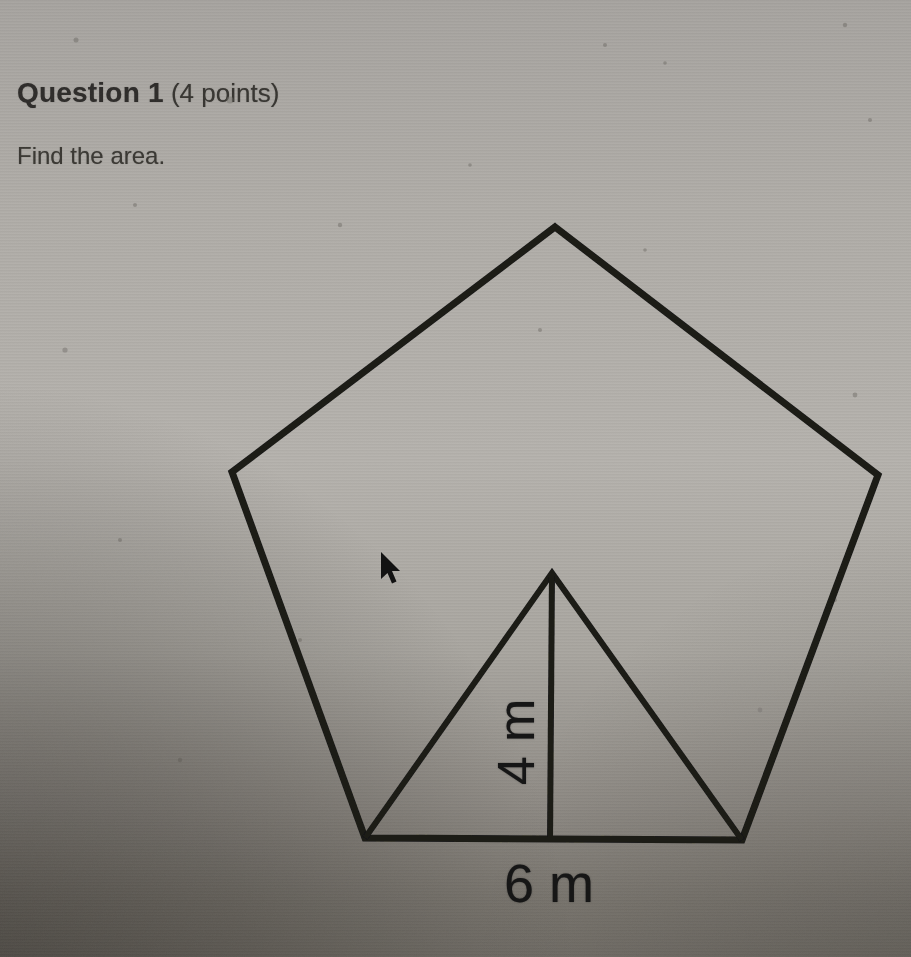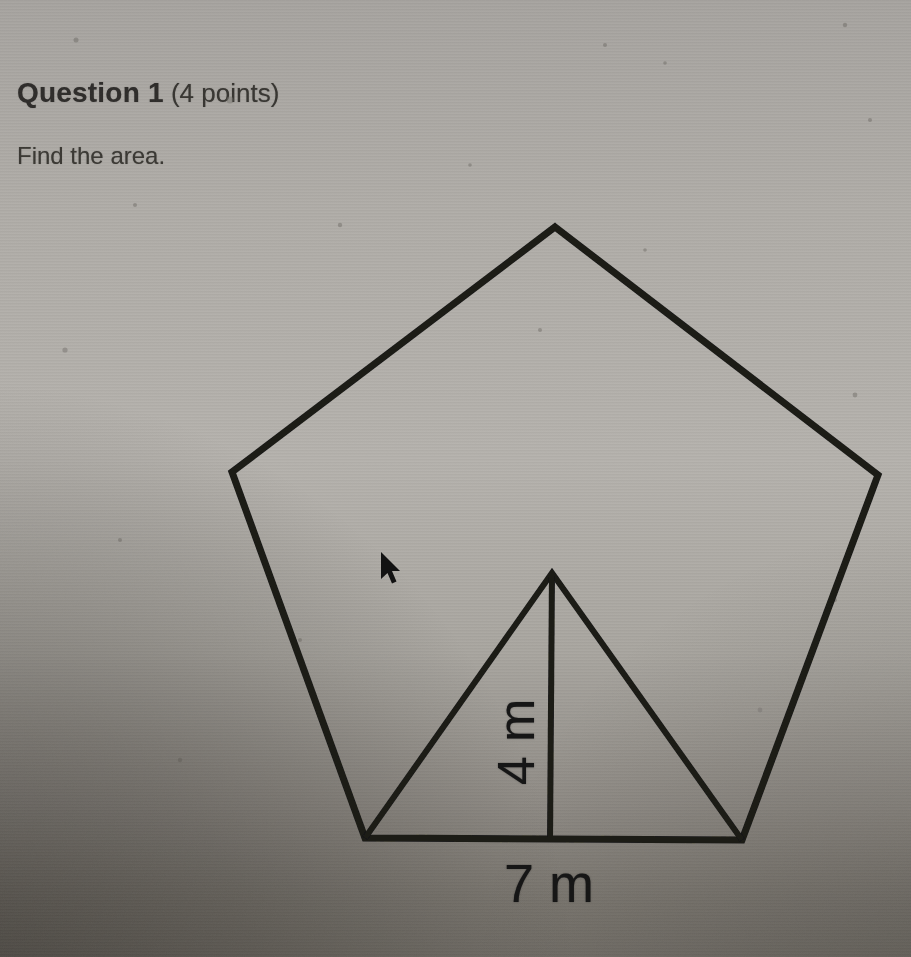--- a/index.html
+++ b/index.html
@@ -136,13 +136,13 @@
 
     <polyline points="365,838 552,573 742,840" stroke-width="6"></polyline>
 
     <line x1="552" y1="573" x2="550" y2="841" stroke-width="6"></line>
   </g>
 
   <polygon points="381,552 381,579 387.5,573 392,583.5 396.5,581.5 392,571 400,571" fill="#121212"></polygon>
 </svg>
 
 <div class="dim-label dim-apothem">4 m</div>
-<div class="dim-label dim-side">7 m</div>
+<div class="dim-label dim-side">6 m</div>
 
 </body></html>

